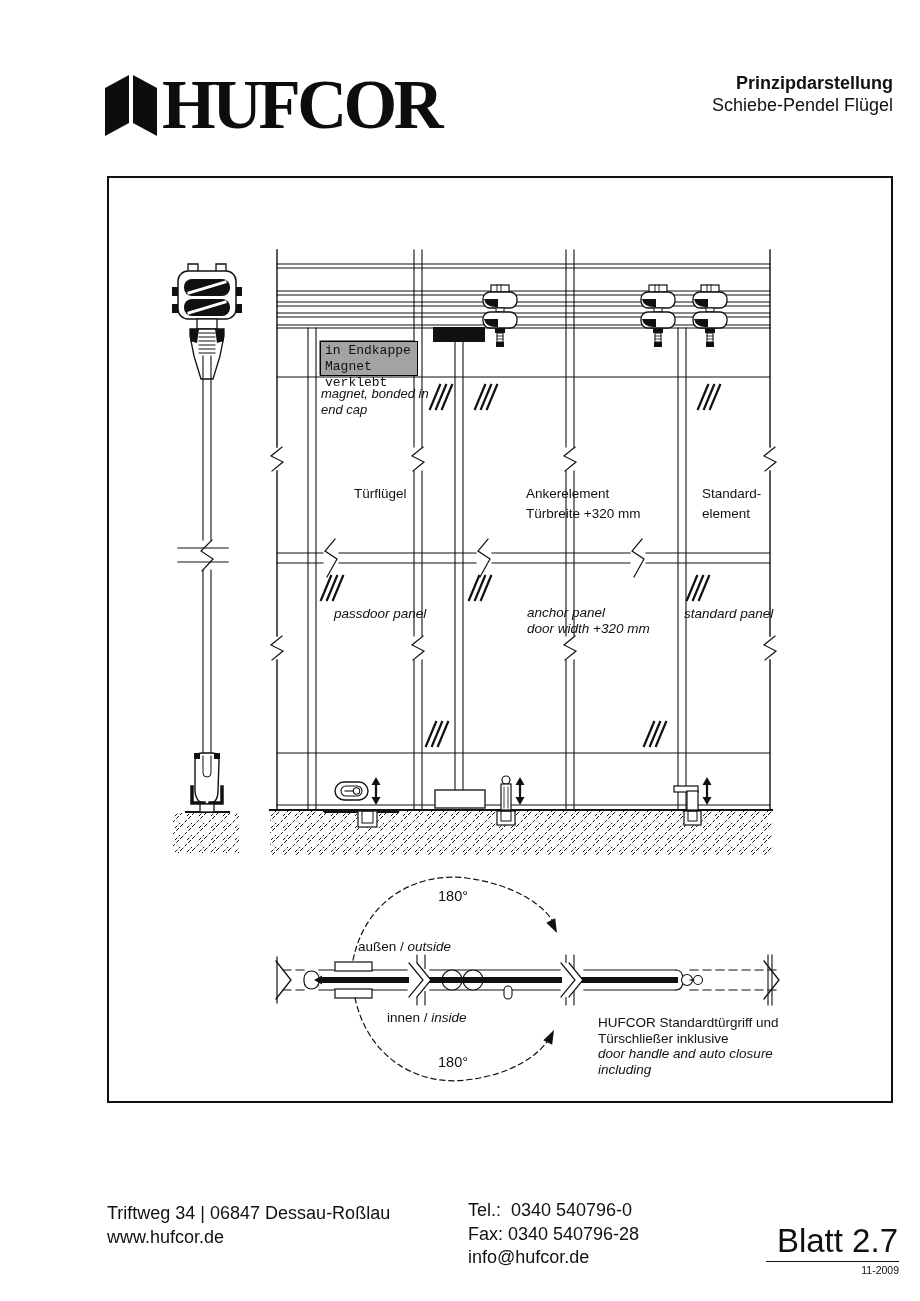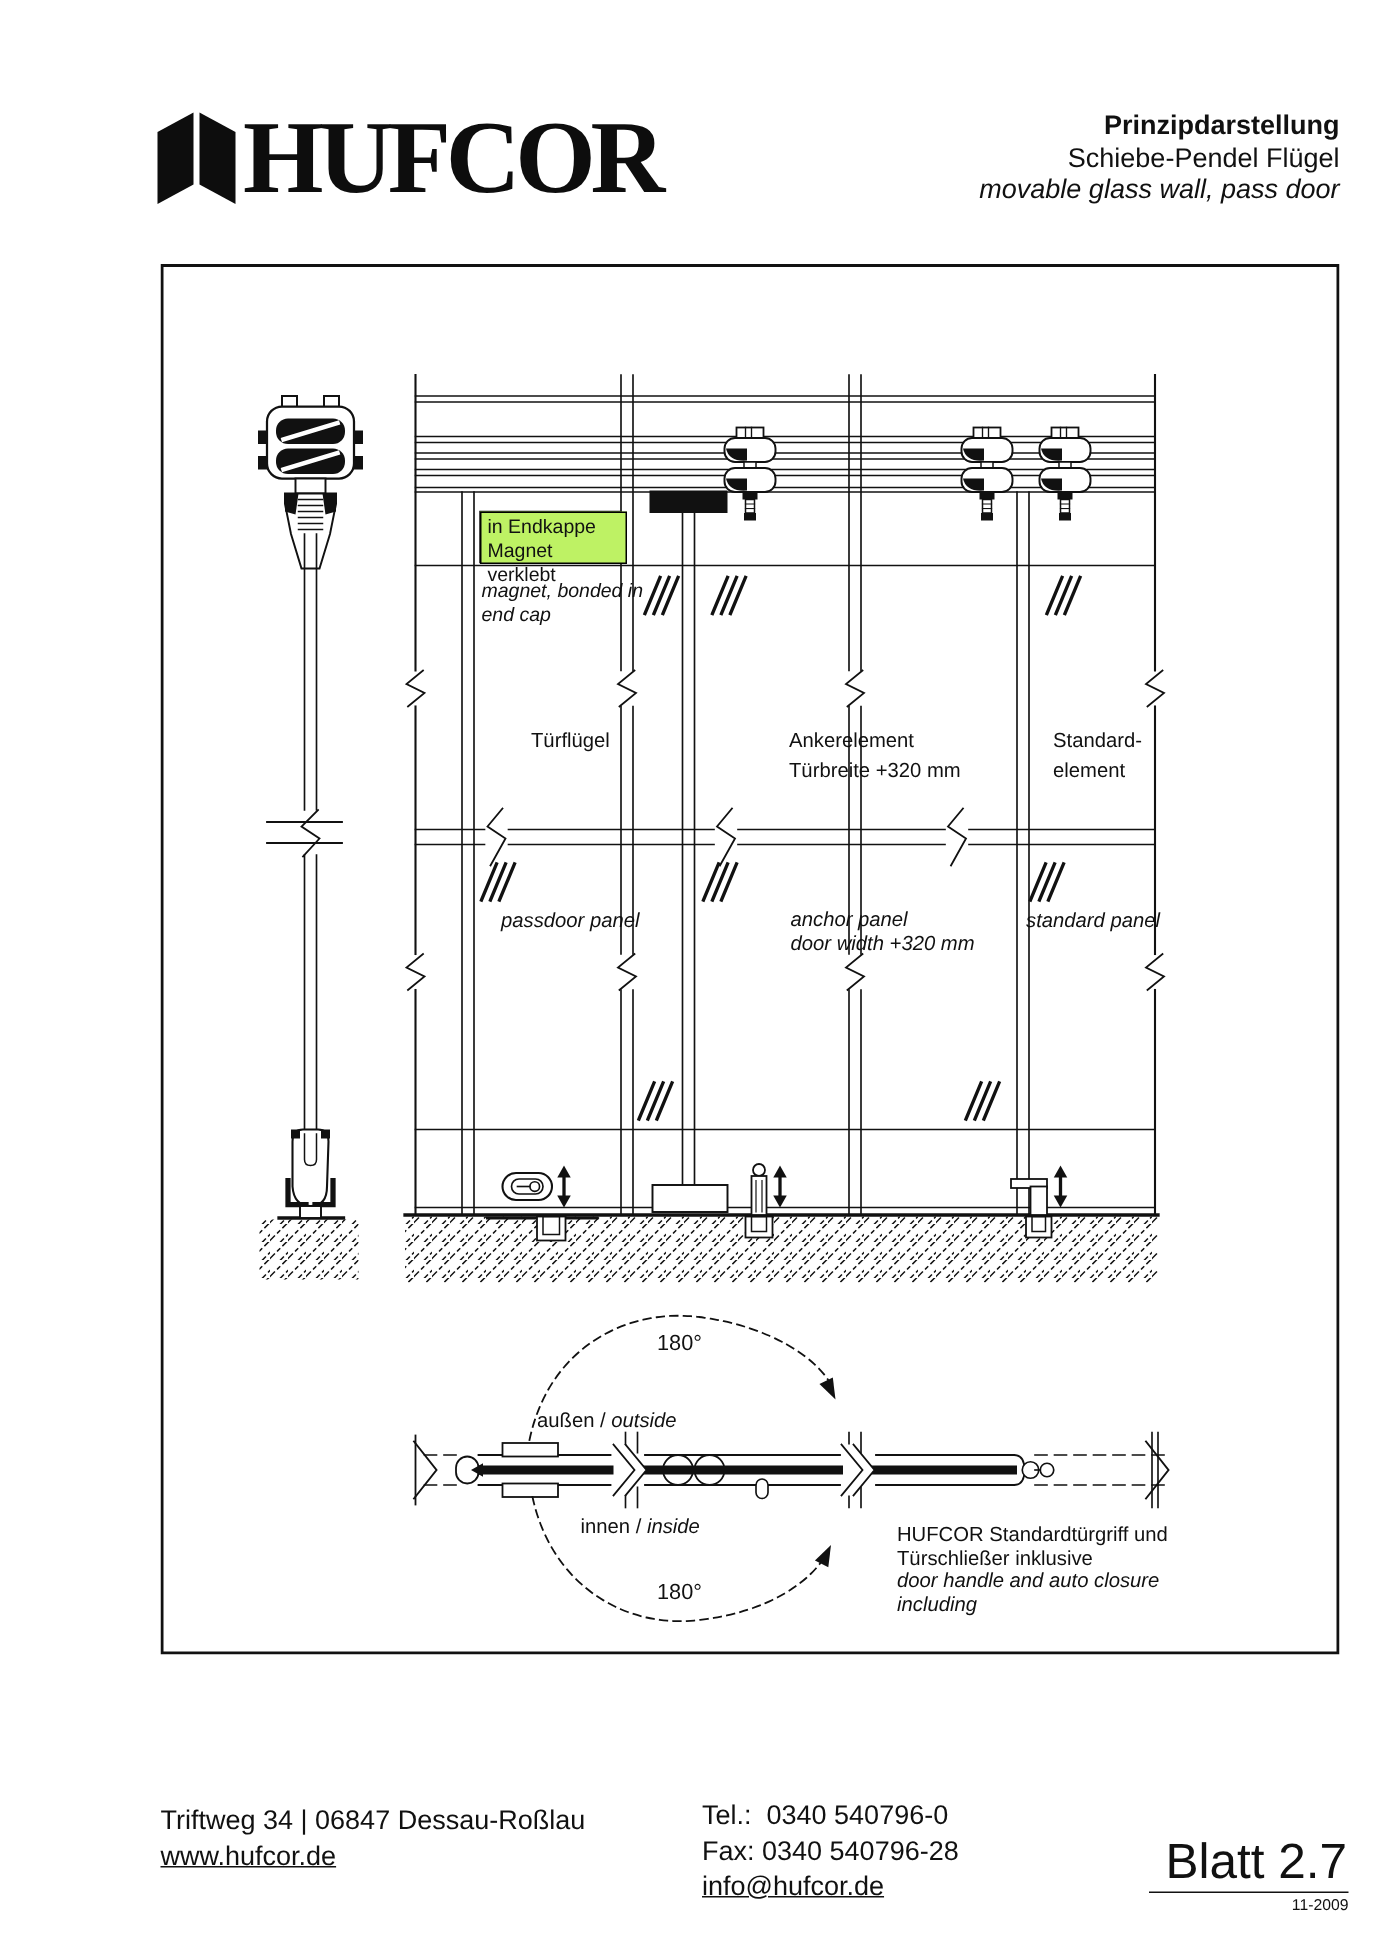--- a/index.html
+++ b/index.html
@@ -9,47 +9,46 @@
   
   #logo{left:103px;top:74px;display:flex;align-items:flex-start;}
   #logo-text{font-weight:bold;font-size:69px;line-height:62px;letter-spacing:-3.5px;color:#0d0d0d;margin-left:3px;font-family:Liberation Serif, serif;}
   #title-block{left:540px;top:73px;width:353px;text-align:right;font-size:18px;line-height:21.5px;}
   #title-block .b{font-weight:bold;}
   #title-block .i{font-style:italic;}
   
   .lbl{position:absolute;font-size:13.5px;line-height:20px;white-space:nowrap;}
   .it{font-style:italic;}
   .sm{line-height:15.5px;}
-  #endcap-box{left:320px;top:341px;width:92px;height:32px;border:1px solid #000;background:#bef264;
-              font-size:13px;line-height:16px;padding:1px 0 0 4px;}
+  #endcap-box{left:320px;top:341px;width:92px;height:32px;border:1px solid #000;background:#a3a3a3;
+              font-size:13px;line-height:16px;padding:1px 0 0 4px;font-family:Liberation Mono, monospace;}
   
   .foot{font-size:18px;line-height:23.5px;}
   .foot div{white-space:pre;}
-  .ul{text-decoration:underline;}
+  .ul{}
   #sheet-no{left:730px;top:1222px;width:168px;text-align:right;font-size:33px;}
   #sheet-rule{left:766px;top:1261px;width:133px;height:0;border-top:1.5px solid #111;}
   #sheet-date{left:766px;top:1264px;width:133px;text-align:right;font-size:10.5px;}
 </style>
 </head>
 <body>
 
 <div id="page">
 
   <div class="abs" id="logo">
     <svg width="56" height="62" viewBox="0 0 56 62">
       <polygon points="2,14 26,1 26,49 2,62" fill="#0d0d0d"></polygon>
       <polygon points="30,1 54,14 54,62 30,49" fill="#0d0d0d"></polygon>
     </svg>
     <span id="logo-text">HUFCOR</span>
   </div>
 
   <div class="abs" id="title-block">
     <div class="b">Prinzipdarstellung</div>
     <div>Schiebe-Pendel Flügel</div>
-    <div class="i">movable glass wall, pass door</div>
   </div>
 
   <svg class="abs" style="left:107px;top:176px;" width="786" height="927" viewBox="107 176 786 927" fill="none" stroke="#111" stroke-width="1.1" stroke-linecap="square">
     <defs>
       <pattern id="hatch" patternUnits="userSpaceOnUse" width="12" height="12" patternTransform="rotate(0)">
         <path d="M-2,13 L13,-2 M4,15 L16,3" stroke="#111" stroke-width="1" stroke-dasharray="7 3 2 3" fill="none"></path>
       </pattern>
 
       <g id="gl" stroke="#111" stroke-width="2.2">
         <line x1="-11" y1="12" x2="-1" y2="-12"></line>

